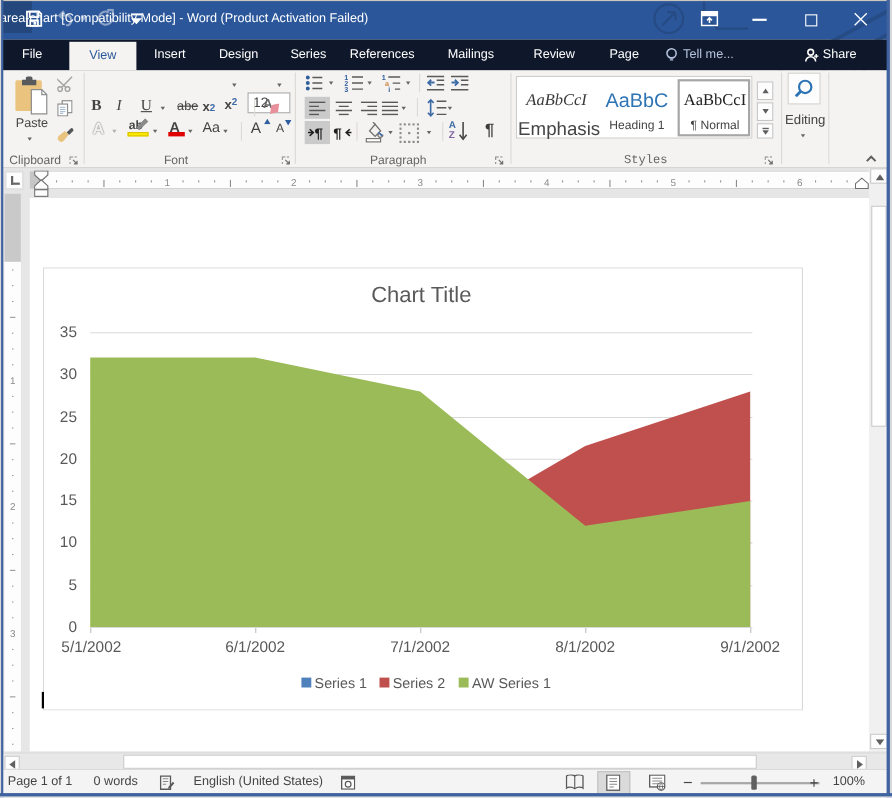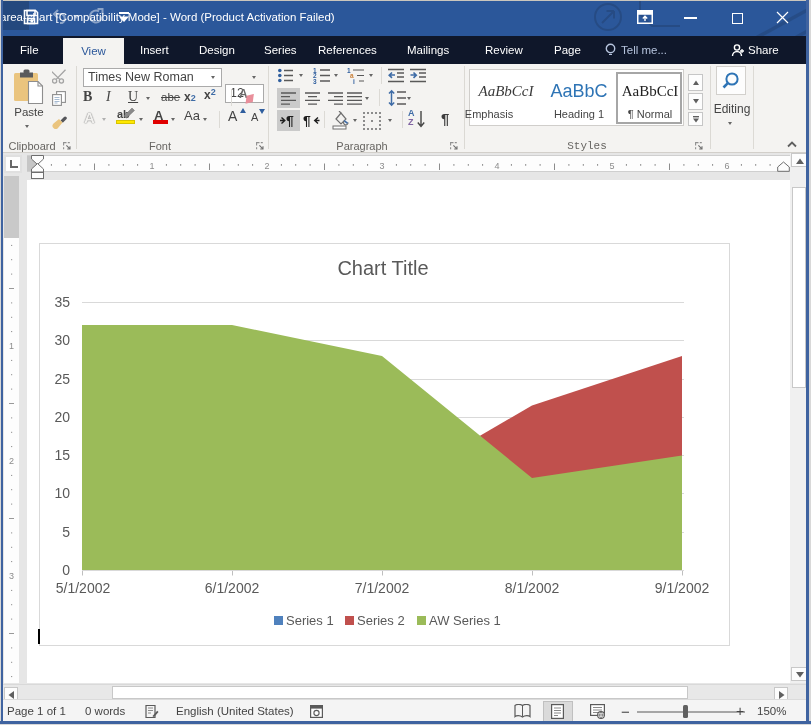--- a/index.html
+++ b/index.html
@@ -149,21 +149,20 @@
       <path d="M8.5 6.5 l3.5 -3.5 a1.6 1.6 0 0 1 2.3 2.3 l-3.5 3.5 z" fill="#55565a"></path>
       <path d="M1.5 9.5 l5.5 -4.5 l3.5 3.5 l-4.5 5.5 a2.8 2.8 0 0 1 -4.5 -4.5 z" fill="#eac47e"></path>
     </svg>
     <div class="glabel" style="left:4px;width:56px;">Clipboard</div>
     <svg class="abs" style="left:63px;top:78px;width:8px;height:8px;" viewBox="0 0 8 8">
       <path d="M0.6 3.5 v-2.9 h2.9 M4.8 0.6 h2 M0.6 5.2 v2 " stroke="#909090" stroke-width="1.1" fill="none"></path>
       <path d="M3.4 3.4 l3.2 3.2 M7 4.2 v2.8 h-2.8" stroke="#707070" stroke-width="1.1" fill="none"></path>
     </svg>
     <div class="gsep" style="left:76px;"></div>
 
-    <div class="combo" style="left:83px;top:4px;width:139px;">Times New Roman</div>
     <div class="dd" style="left:211px;top:12px;"></div>
     <div class="combo" style="left:225px;top:20px;width:39px;">12</div>
     <div class="dd" style="left:252px;top:12px;"></div>
     <div class="rtxt" style="left:83px;top:25px;font-family:'Liberation Serif',serif;font-weight:bold;font-size:14px;">B</div>
     <div class="rtxt" style="left:106px;top:25px;font-family:'Liberation Serif',serif;font-style:italic;font-size:14px;">I</div>
     <div class="rtxt" style="left:128px;top:25px;font-family:'Liberation Serif',serif;font-size:14px;text-decoration:underline;">U</div>
     <div class="dd" style="left:146px;top:33px;"></div>
     <div class="rtxt" style="left:161px;top:27px;font-size:11.5px;text-decoration:line-through;">abe</div>
     <div class="rtxt" style="left:184px;top:26px;font-weight:bold;font-size:12px;">x<span style="font-size:9px;color:#3f6ca6;">2</span></div>
     <div class="rtxt" style="left:204px;top:23px;font-weight:bold;font-size:12px;">x<span style="font-size:9px;vertical-align:4px;color:#3f6ca6;">2</span></div>
@@ -326,21 +325,21 @@
     <div class="glabel" style="left:322px;width:80px;">Paragraph</div>
     <svg class="abs" style="left:450px;top:78px;width:8px;height:8px;" viewBox="0 0 8 8">
       <path d="M0.6 3.5 v-2.9 h2.9 M4.8 0.6 h2 M0.6 5.2 v2 " stroke="#909090" stroke-width="1.1" fill="none"></path>
       <path d="M3.4 3.4 l3.2 3.2 M7 4.2 v2.8 h-2.8" stroke="#707070" stroke-width="1.1" fill="none"></path>
     </svg>
     <div class="gsep" style="left:464px;"></div>
 
     <div class="abs" style="left:469px;top:5px;width:215px;height:57px;background:#fff;border:1px solid #d0cecb;"></div>
     <div class="abs" style="left:616px;top:8px;width:66px;height:52px;background:#fff;border:2px solid #a6a6a6;"></div>
     <div class="abs" style="left:471px;top:19px;width:70px;text-align:center;font-family:'Liberation Serif',serif;font-style:italic;font-size:15px;color:#3a3a3a;">AaBbCcI</div>
-    <div class="abs" style="left:454px;top:44px;width:70px;text-align:center;font-size:11px;color:#444;">Emphasis</div>
+    <div class="abs" style="left:471px;top:44px;width:70px;text-align:center;font-size:17px;color:#444;">Emphasis</div>
     <div class="abs" style="left:544px;top:17px;width:70px;text-align:center;font-size:18px;color:#2e74b5;">AaBbC</div>
     <div class="abs" style="left:544px;top:44px;width:70px;text-align:center;font-size:11px;color:#444;">Heading 1</div>
     <div class="abs" style="left:615px;top:19px;width:70px;text-align:center;font-family:'Liberation Serif',serif;font-size:15px;color:#222;">AaBbCcI</div>
     <div class="abs" style="left:615px;top:44px;width:70px;text-align:center;font-size:11px;color:#444;">¶ Normal</div>
     <div class="abs" style="left:688px;top:10px;width:15px;height:17px;background:#fdfdfd;border:1px solid #c6c6c6;">
       <svg style="position:absolute;left:3.5px;top:5px;width:6px;height:5px;" viewBox="0 0 6 5">
           <path d="M0 5 L3 0.5 L6 5 z" fill="#5f5f5f"></path>
         </svg>
     </div>
     <div class="abs" style="left:688px;top:29px;width:15px;height:17px;background:#fdfdfd;border:1px solid #c6c6c6;">
@@ -591,19 +590,19 @@
     <svg class="abs" style="left:590px;top:4px;width:15px;height:15px;" viewBox="0 0 15 15">
       <rect x="0.6" y="0.6" width="13.8" height="10.8" fill="#fff" stroke="#5a5a5a" stroke-width="1.2"></rect>
       <path d="M3 3.5 h9 M3 6 h9 M3 8.5 h6" stroke="#8a8a8a" stroke-width="1"></path>
       <circle cx="11" cy="11" r="3.4" fill="#fff" stroke="#5a5a5a" stroke-width="1.1"></circle>
       <path d="M8 11 h6 M11 8 a4.5 4.5 0 0 1 0 6.5 M11 8 a4.5 4.5 0 0 0 0 6.5" stroke="#5a5a5a" stroke-width="0.7" fill="none"></path>
     </svg>
     <div class="abs" style="left:621px;top:3px;font-size:15px;color:#444;">−</div>
     <div class="abs" style="left:637px;top:11px;width:108px;height:1.5px;background:#a6a6a6;"></div>
     <div class="abs" style="left:683px;top:5px;width:5px;height:13px;background:#606060;border-radius:1.5px;"></div>
     <div class="abs" style="left:736px;top:3px;font-size:14px;color:#444;">+</div>
-    <div class="abs" style="left:757px;top:5px;">150%</div>
+    <div class="abs" style="left:757px;top:5px;">100%</div>
   </div>
   <div class="abs" id="topedge"></div>
   <div class="abs" id="bl"></div>
     <div class="abs" id="br"></div>
     <div class="abs" id="bb"></div>
 </div>
 
 </body></html>

